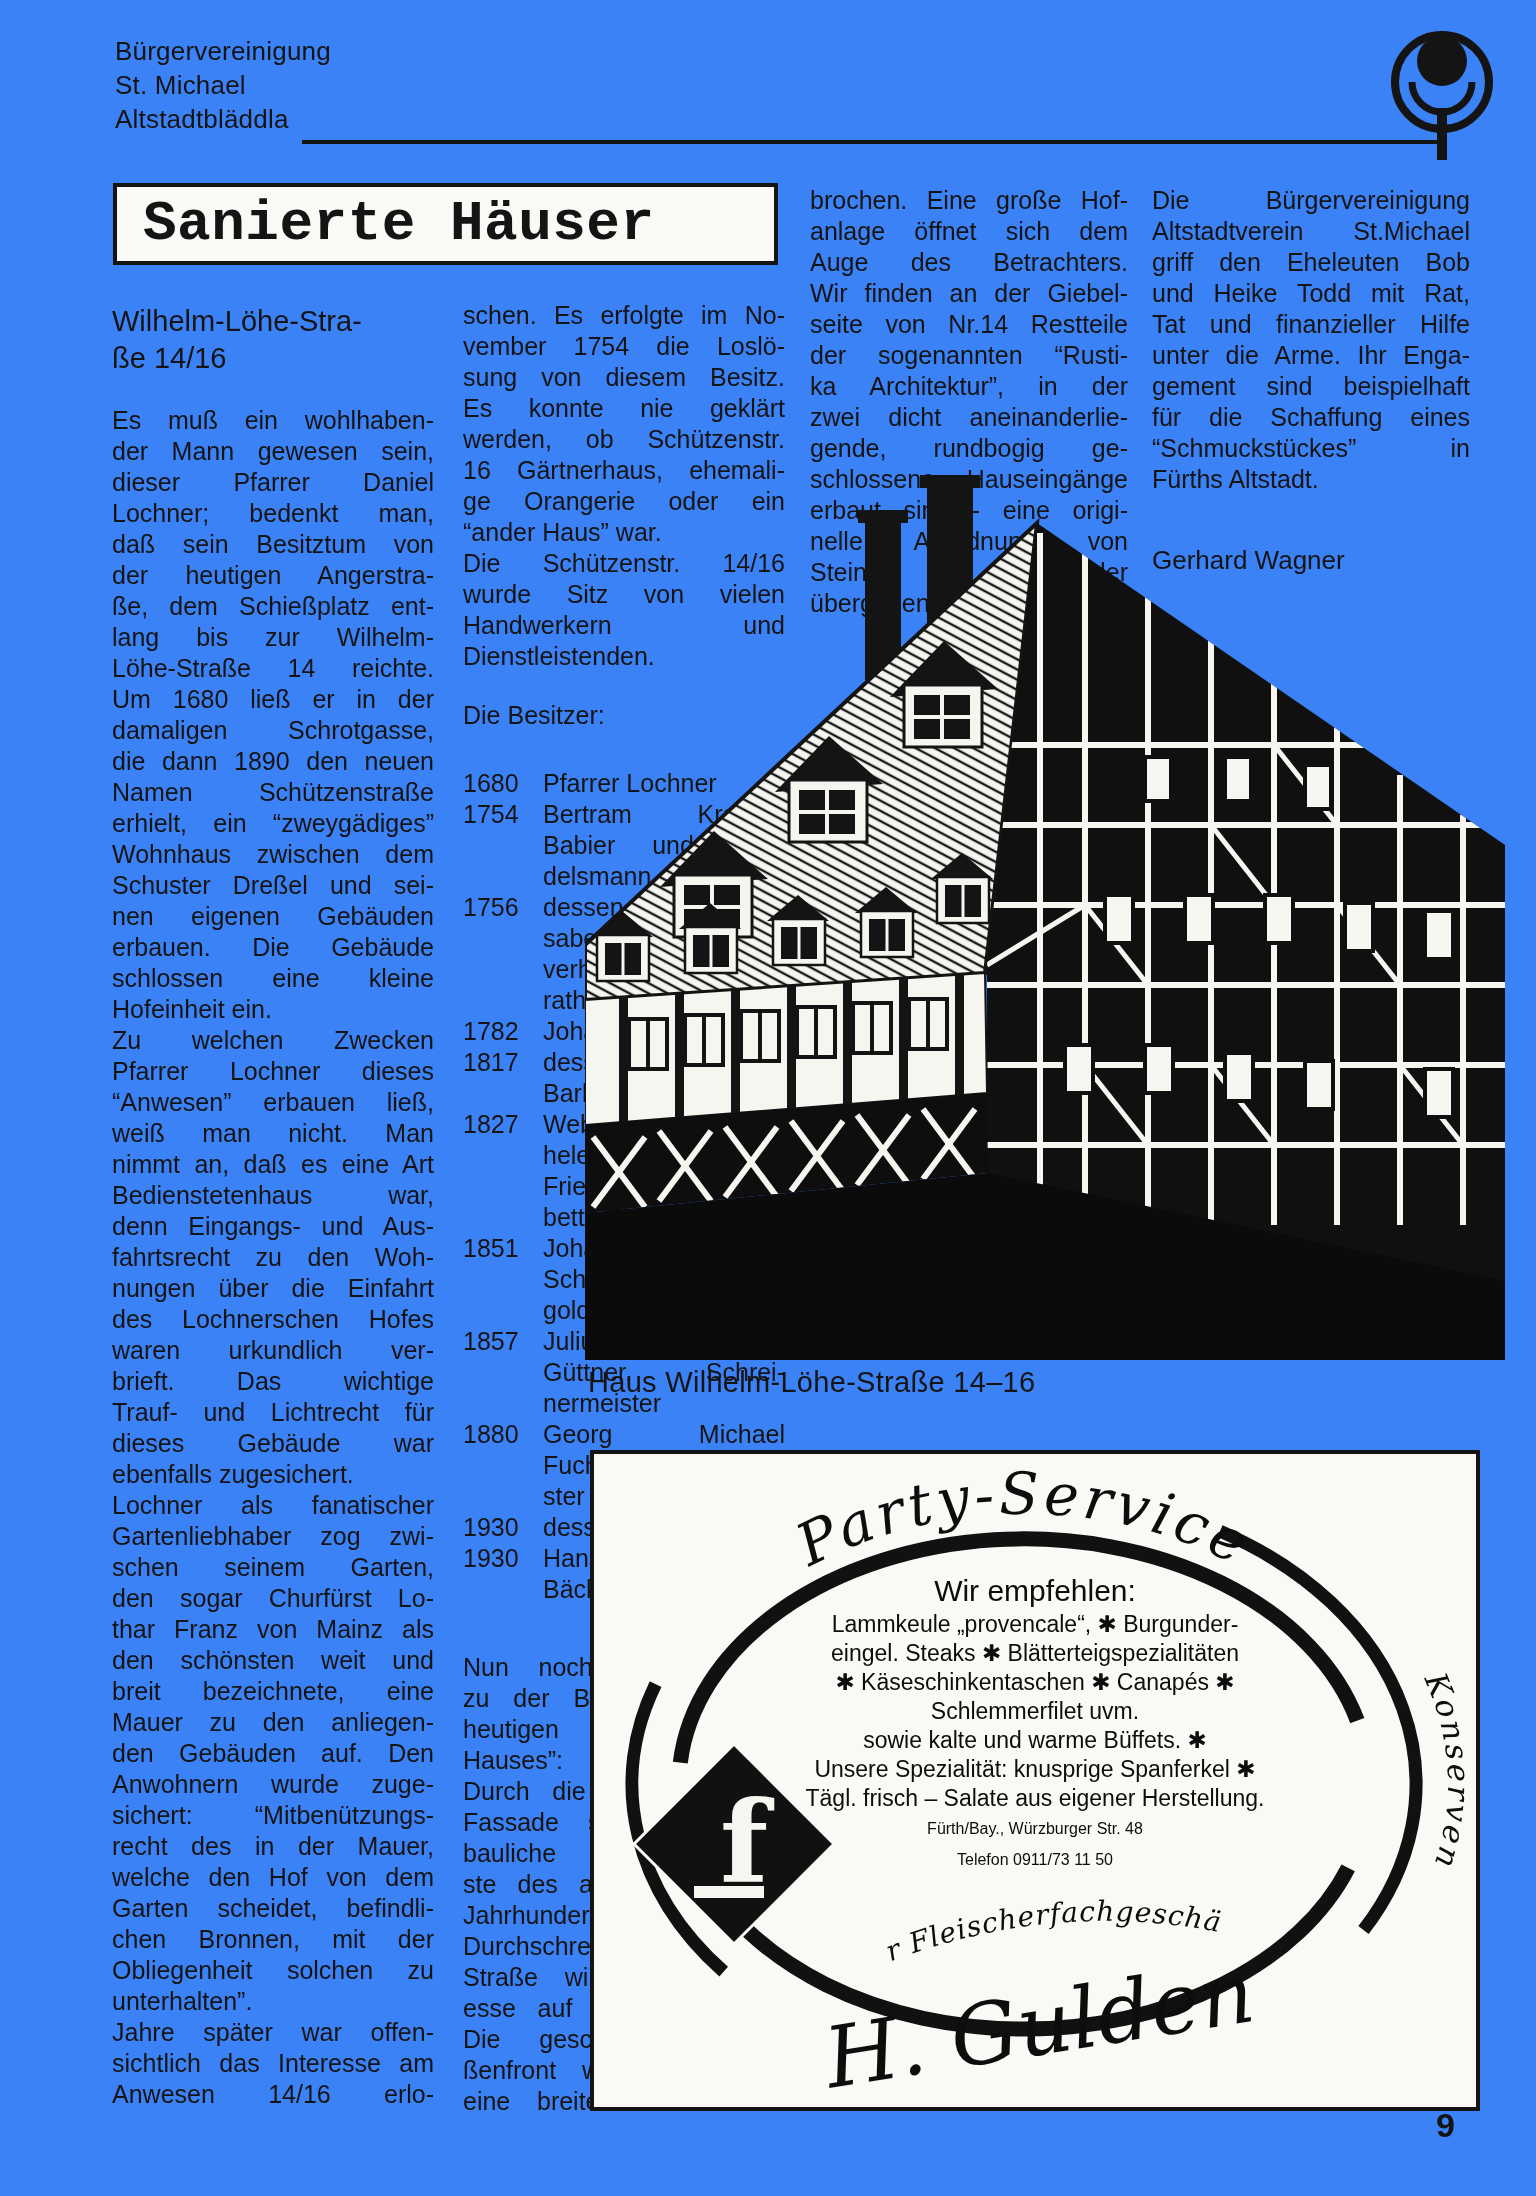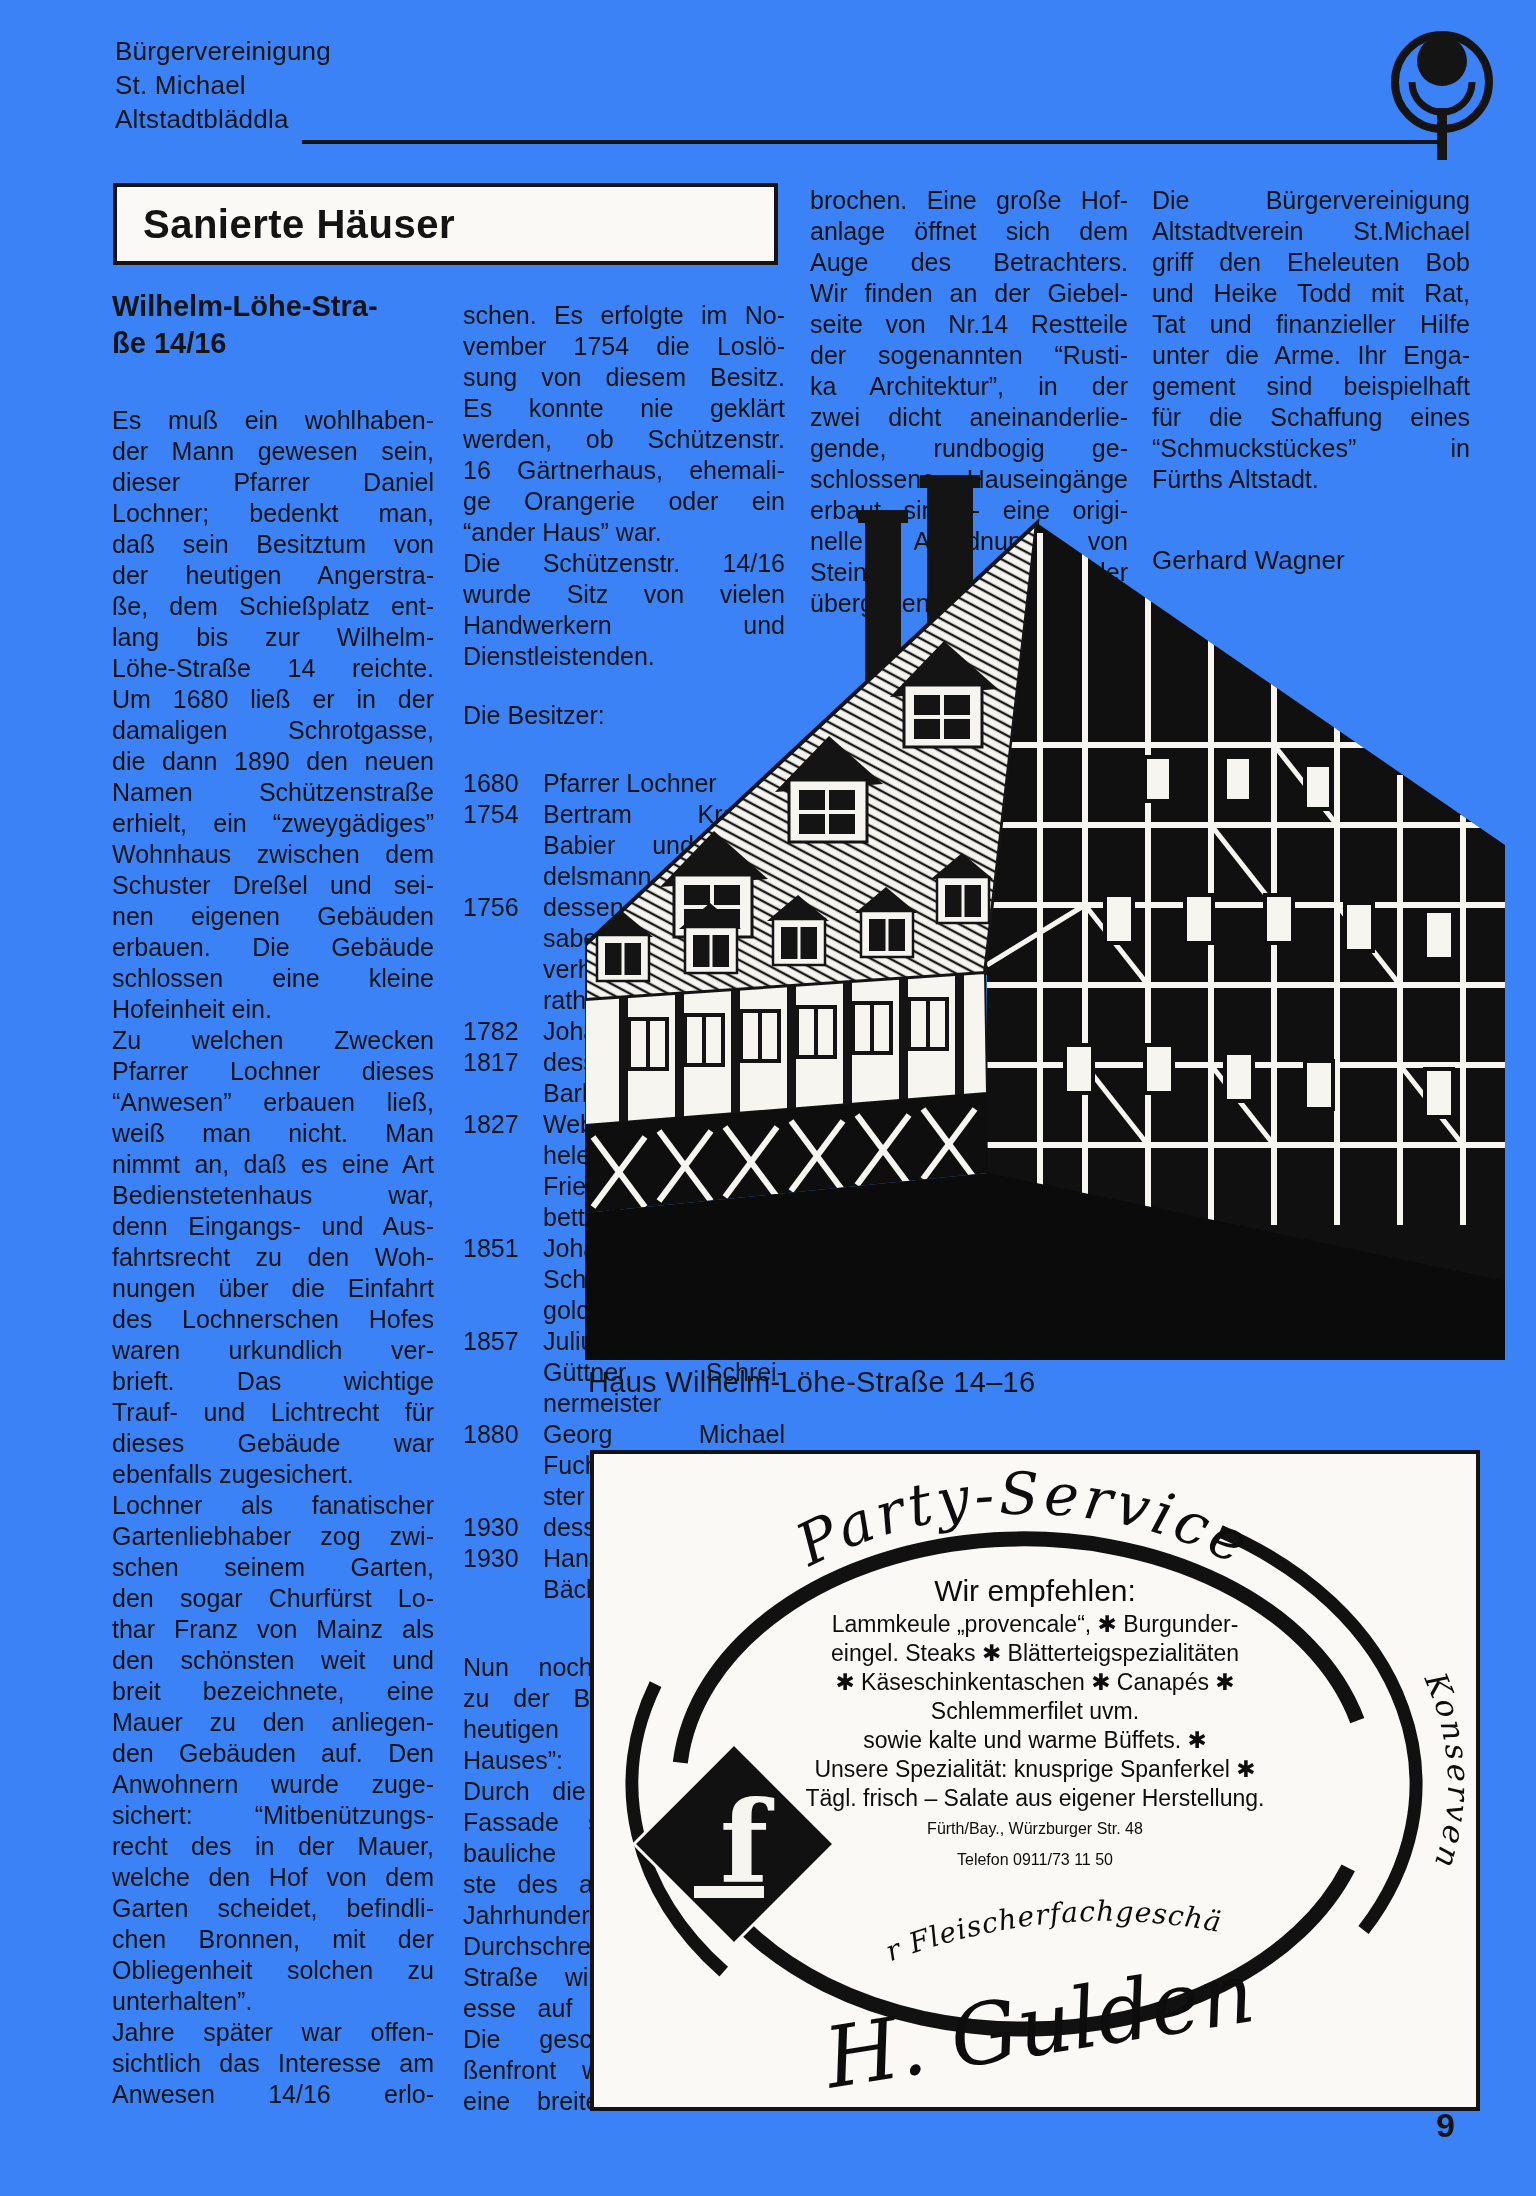--- a/index.html
+++ b/index.html
@@ -8,28 +8,28 @@
   .page{position:absolute;inset:0;width:1536px;height:2196px;background:#3b82f6;overflow:hidden;}
 
   
   .masthead{position:absolute;left:115px;top:34px;width:280px;font-size:26px;line-height:34px;letter-spacing:.2px;}
   .header-rule{position:absolute;left:302px;top:140px;width:1136px;height:4px;background:#141414;}
   .logo{position:absolute;left:1380px;top:12px;}
 
   
   .title-box{position:absolute;left:113px;top:183px;width:657px;height:74px;border:4px solid #141414;
              display:flex;align-items:center;background:#faf9f5;}
-  .title-box h1{font-size:40px;font-weight:bold;margin:0 0 0 26px;letter-spacing:.5px;}
+  .title-box h1{font-size:56px;font-weight:bold;margin:0 0 0 26px;letter-spacing:.5px;font-family:Liberation Mono, monospace;}
 
   
   .col{position:absolute;font-size:25px;line-height:31px;}
   .tl{display:block;text-align:justify;text-align-last:justify;white-space:normal;}
   .tl.last{text-align-last:left;}
   .plain .tl{text-align:left;text-align-last:left;}
-  .col-head{position:absolute;left:112px;top:288px;width:322px;font-size:29px;line-height:37px;font-weight:bold;}
+  .col-head{position:absolute;left:112px;top:303px;width:322px;font-size:29px;line-height:37px;font-weight:normal;}
   #col1-body{left:112px;top:405px;width:322px;}
   #col2a{left:463px;top:300px;width:322px;}
   #owners-label{position:absolute;left:463px;top:700px;font-size:25px;line-height:31px;}
   #owners{position:absolute;left:463px;top:768px;width:322px;font-size:25px;line-height:31px;}
   .owner-row{display:flex;}
   .owner-year{width:80px;flex:none;}
   .owner-text{flex:1;}
   #col2b{left:463px;top:1652px;width:322px;}
   #col3{left:810px;top:185px;width:318px;}
   #col4{left:1152px;top:185px;width:318px;}

